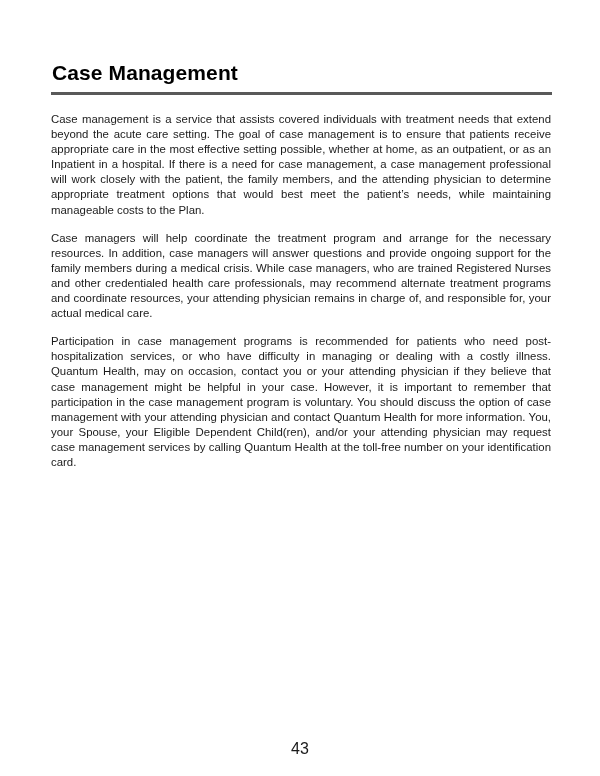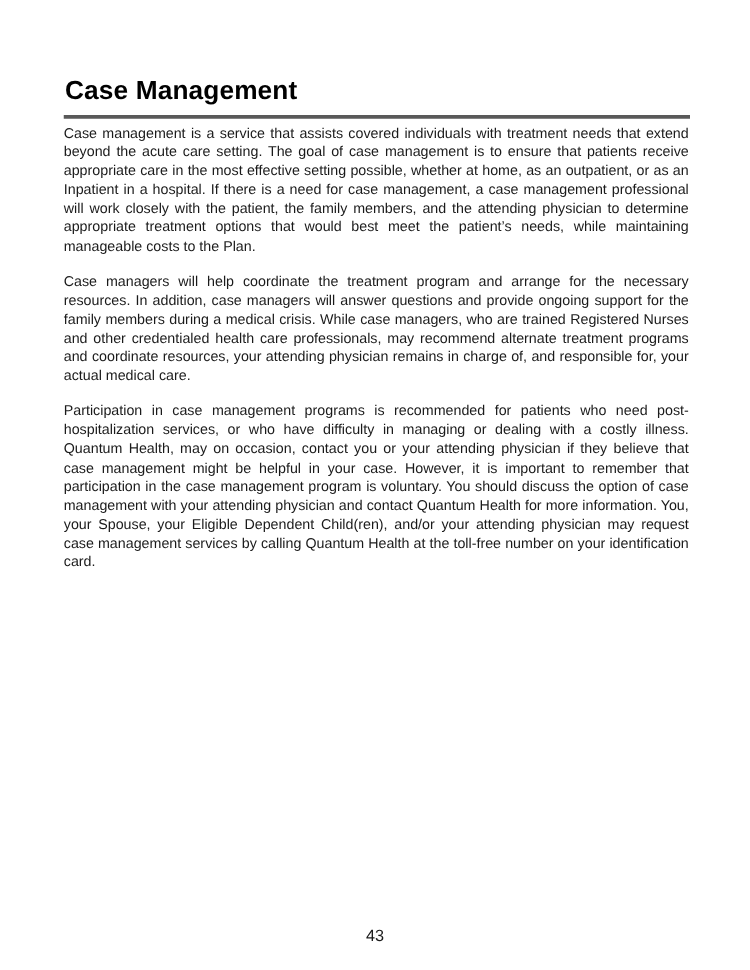--- a/index.html
+++ b/index.html
@@ -37,41 +37,41 @@
     white-space: nowrap;
   }
   .title-rule {
     width: 501px;
     height: 3px;
     background: #595959;
     margin-top: 6px;
     margin-bottom: 0;
   }
   .body-text {
-    margin-top: 5px;
+    margin-top: 17px;
   }
   .body-text p {
     margin: 0 0 13px 0;
     padding: 0;
     font-size: 11.4px;
     line-height: 15.1px;
     text-align: justify;
     color: #1a1a1a;
     letter-spacing: 0.01px;
   }
   .body-text p:last-child {
     margin-bottom: 0;
   }
   .page-number {
     position: absolute;
     left: 0;
     right: 0;
     top: 742px;
     text-align: center;
-    font-size: 13px;
+    font-size: 16px;
     line-height: 13px;
     color: #1a1a1a;
   }
 </style>
 </head>
 <body>
 
 <div class="page">
 
   <div class="content">

